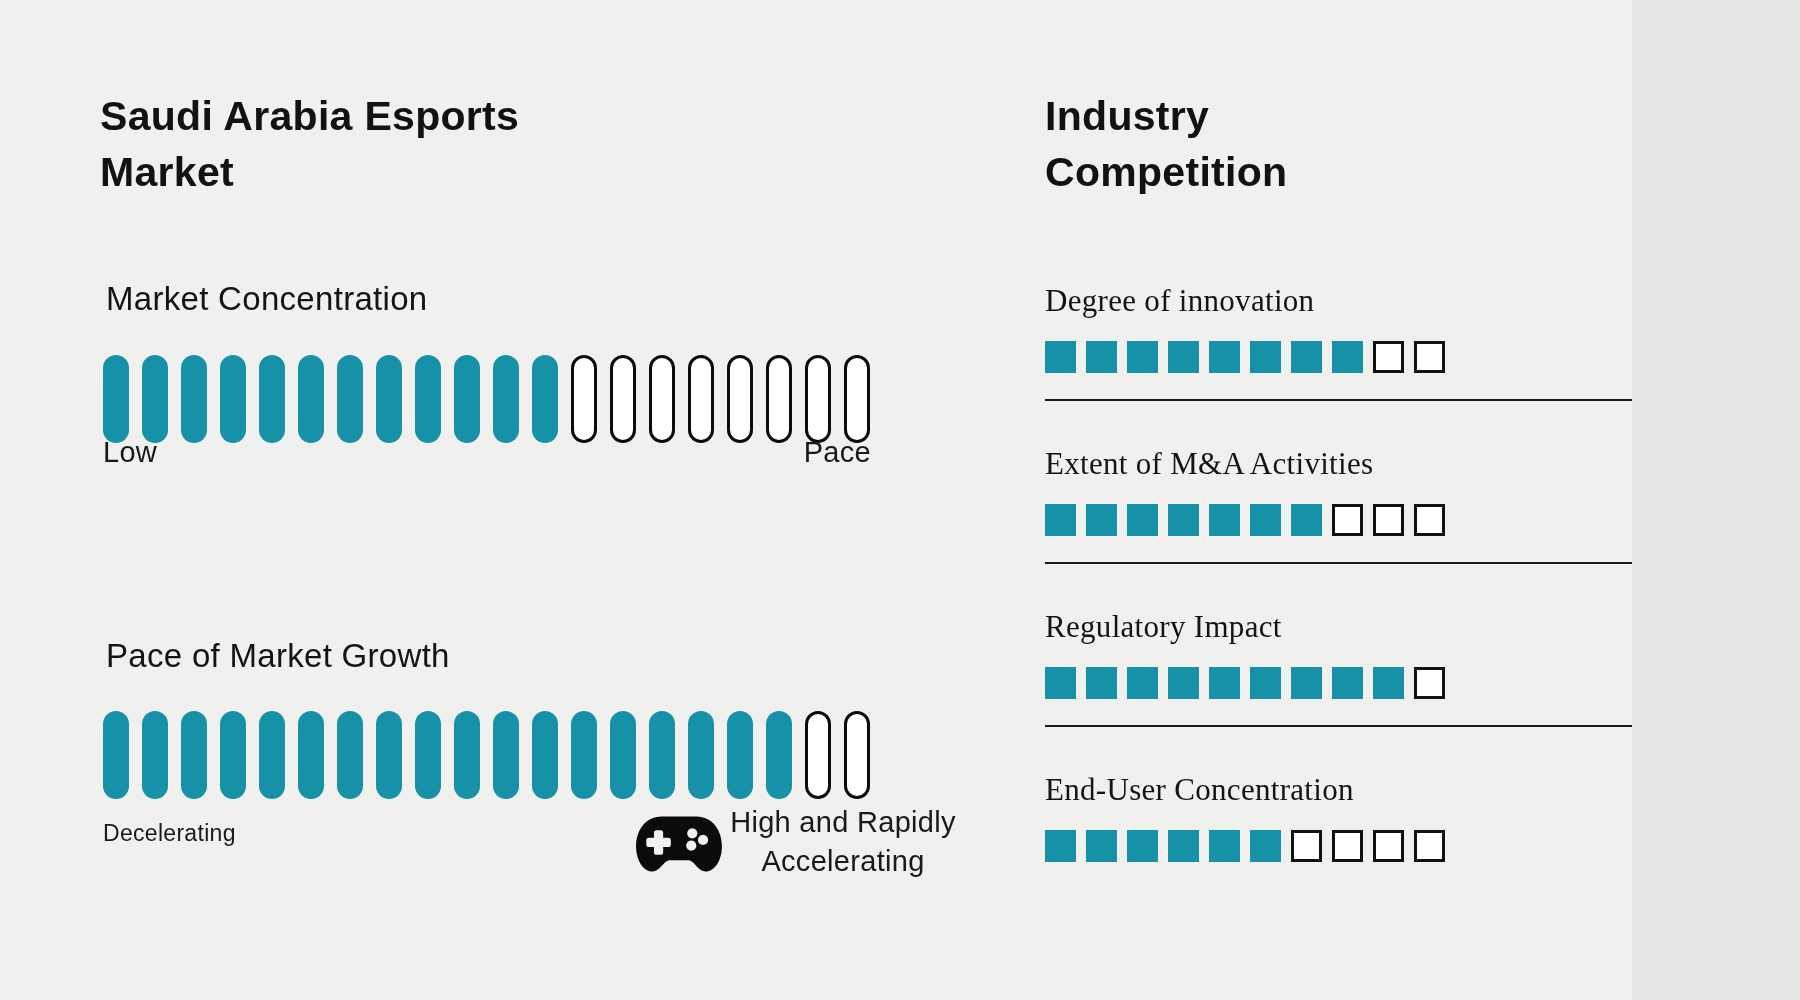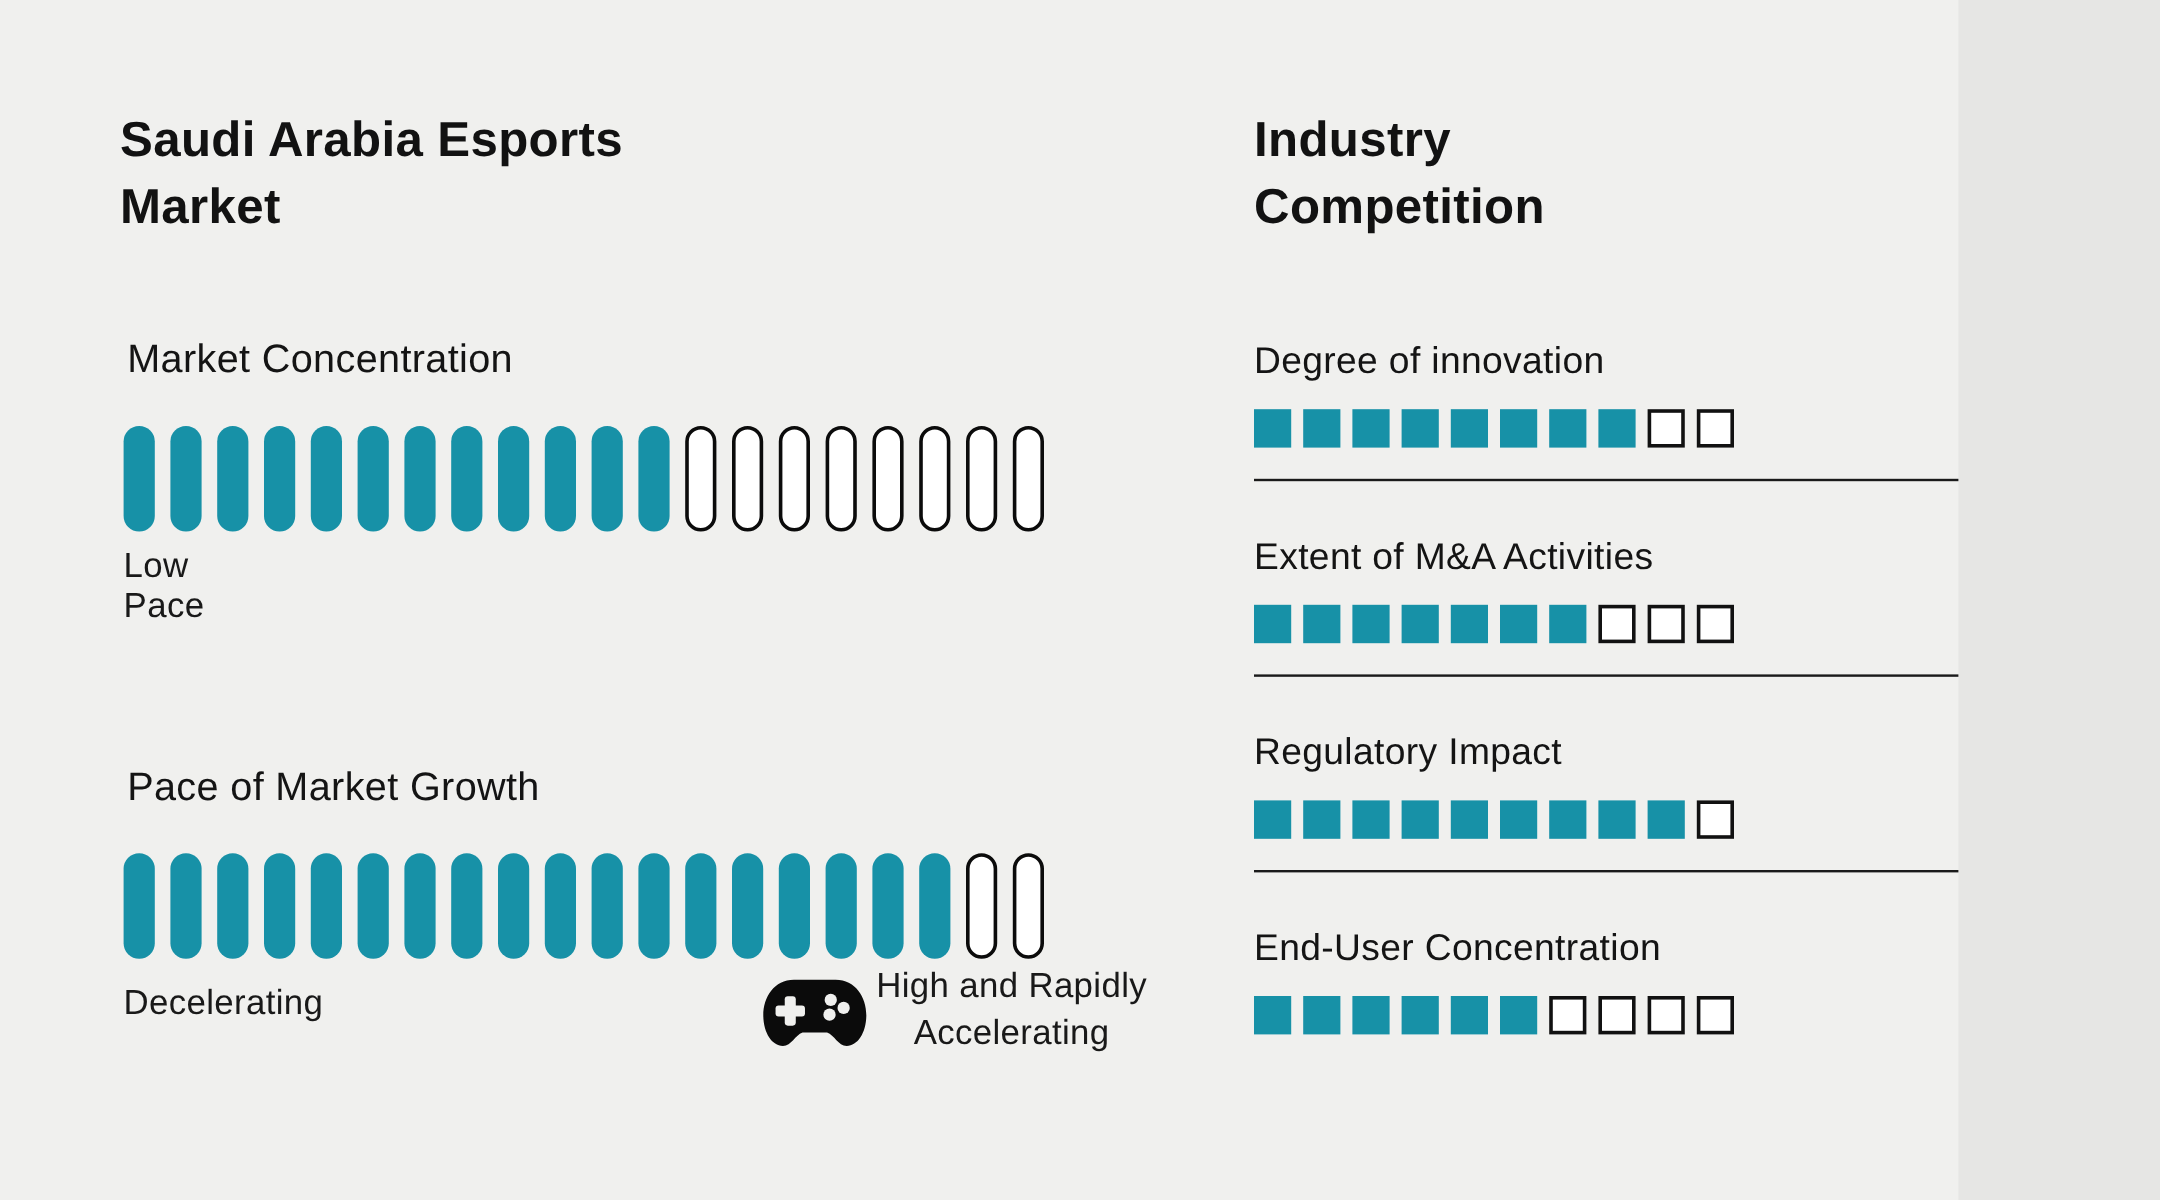--- a/index.html
+++ b/index.html
@@ -60,21 +60,21 @@
     display: flex;
     justify-content: space-between;
     font-size: 29px;
     font-weight: 400;
     color: #191919;
   }
   .decel-label {
     position: absolute;
     left: 103px;
     top: 820px;
-    font-size: 29px;
+    font-size: 23px;
     color: #191919;
   }
   .gamepad {
     position: absolute;
     left: 633px;
     top: 812px;
   }
   .accel-label {
     position: absolute;
     left: 718px;
@@ -87,21 +87,21 @@
   }
   .accel-label span { display: block; }
 
   
   .ratings-list {
     position: absolute;
     left: 1045px;
     top: 283px;
     width: 620px;
   }
-  .rating-item { position: relative; }
+  .rating-item { position: relative; font-family: Liberation Serif, serif; }
   .rating-label {
     font-size: 31px;
     font-weight: 400;
     color: #141414;
     height: 44px;
   }
   .squares-row {
     display: flex;
     gap: 10px;
     margin-top: 14px;
@@ -192,21 +192,21 @@
       <div class="pill filled"></div>
       <div class="pill"></div>
       <div class="pill"></div>
       <div class="pill"></div>
       <div class="pill"></div>
       <div class="pill"></div>
       <div class="pill"></div>
       <div class="pill"></div>
       <div class="pill"></div>
     </div>
-  <div class="scale-labels" style="top: 456px; flex-direction: column;">
+  <div class="scale-labels" style="top: 436px;">
     <span>Low</span>
     <span>Pace</span>
   </div>
 
   <div class="gauge-heading" style="top: 637px;">Pace of Market Growth</div>
   <div class="bars-row" style="top: 711px;">
       <div class="pill filled"></div>
       <div class="pill filled"></div>
       <div class="pill filled"></div>
       <div class="pill filled"></div>

